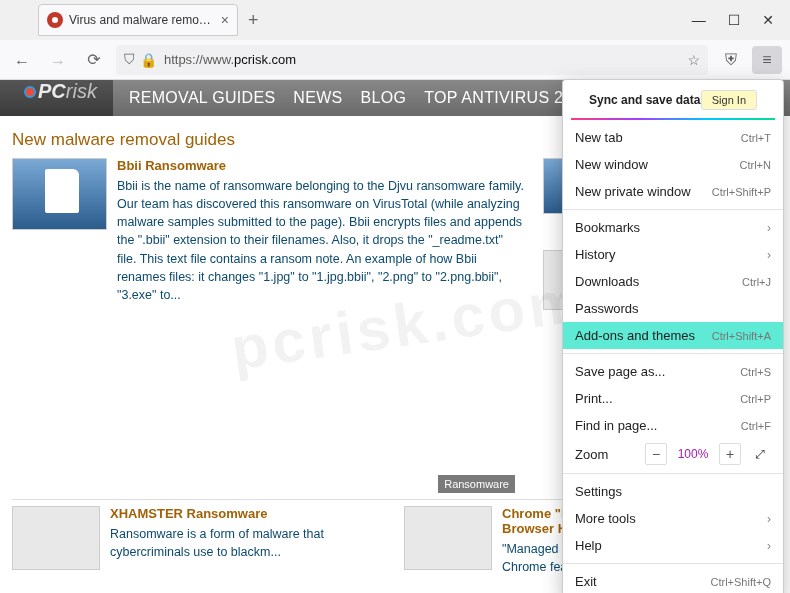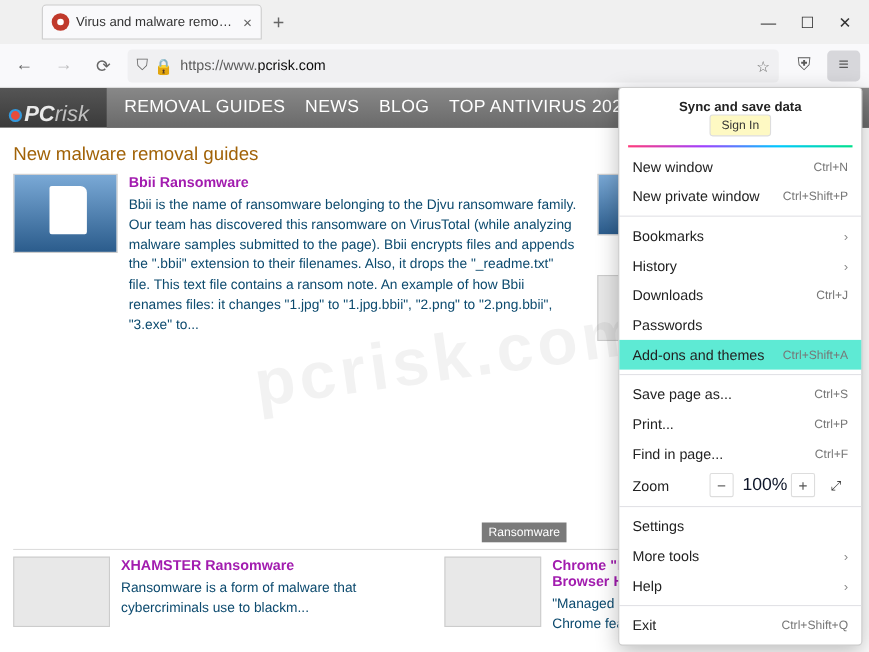--- a/index.html
+++ b/index.html
@@ -23,60 +23,60 @@
 .url-icon { color: #666; font-size: 14px; }
 .url-text { font-size: 13px; color: #5a5a5a; }
 .url-host { color: #0c0c0d; }
 .url-actions { margin-left: auto; display: flex; gap: 10px; }
 .toolbar-right { display: flex; gap: 6px; }
 .toolbar-btn { width: 30px; height: 28px; display: flex; align-items: center; justify-content: center; color: #5a5a5a; font-size: 16px; border-radius: 4px; }
 .toolbar-btn.active { background: #d7d7db; }
 
 
 .page { position: relative; background: #fff; height: calc(100% - 80px); overflow: hidden; }
-.site-header { height: 36px; background: linear-gradient(#555,#3a3a3a); display: flex; align-items: flex-end; padding-left: 8px; }
+.site-header { height: 36px; background: linear-gradient(#555,#3a3a3a); display: flex; align-items: flex-start; padding-left: 24px; }
 .logo { display: flex; align-items: center; gap: 2px; margin-right: 16px; }
 .logo-ball { width: 12px; height: 12px; border-radius: 50%; background: #e74c3c; border: 2px solid #3498db; }
 .logo-text { font-size: 20px; font-weight: 700; font-style: italic; color: #eaeaea; }
 .logo-text .r { color: #c0c0c0; font-weight: 400; }
 .nav-items { display: flex; gap: 18px; background: linear-gradient(#888,#6a6a6a); height: 100%; align-items: center; padding: 0 16px; flex: 1; }
 .nav-item { font-size: 16px; color: #fff; letter-spacing: 0.3px; }
 
 .content { padding: 8px 12px; }
 .section-title { font-size: 17px; color: #a16207; margin: 6px 0 8px; font-weight: 400; }
 .article-row { display: flex; gap: 18px; }
 .article { display: flex; gap: 10px; position: relative; flex: 1; }
 .thumb { width: 95px; height: 72px; background: #e8e8e8; flex-shrink: 0; border: 1px solid #ccc; }
 .thumb.blue { background: linear-gradient(#7aa9d6,#2b5c8c); position:relative;}
 .thumb.blue::after{content:"";position:absolute;left:32px;top:10px;width:34px;height:44px;background:#fff;border-radius:2px 6px 2px 2px;}
 .article-body { flex: 1; }
-.article-title { font-size: 13px; font-weight: 700; color: #a21caf; margin-bottom: 4px; }
+.article-title { font-size: 13px; font-weight: 700; color: #a16207; margin-bottom: 4px; }
 .article-text { font-size: 12.5px; color: #0c4a6e; line-height: 1.45; }
 .badge { position: absolute; background: #7a7a7a; color: #fff; font-size: 11px; padding: 3px 6px; }
 .col-right { width: 235px; }
 .hr { border: none; border-top: 1px solid #ddd; margin: 10px 0 6px; }
 
 .watermark { position: absolute; top: 210px; left: 230px; font-size: 60px; color: rgba(0,0,0,0.05); font-weight: 700; transform: rotate(-8deg); pointer-events: none; letter-spacing: 4px; }
 
 
 .app-menu { position: absolute; top: 79px; right: 6px; width: 222px; background: #fff; border: 1px solid #ccc; border-radius: 4px; box-shadow: 0 6px 20px rgba(0,0,0,0.25); font-size: 13px; color: #222; z-index: 100; padding: 4px 0; }
-.menu-head { display: flex; align-items: center; justify-content: space-between; padding: 6px 26px; flex-direction: column; }
+.menu-head { display: flex; align-items: center; justify-content: space-between; padding: 6px 26px; }
 .menu-head-title { font-weight: 600; font-size: 12px; }
 .signin-btn { background: #fef9c3; border: 1px solid #ddd; border-radius: 3px; padding: 3px 10px; font-size: 11px; color: #333; }
 .grad-line { height: 2px; background: linear-gradient(90deg,#ff3b7b,#a040ff,#00c8ff,#00e08c); margin: 2px 8px 4px; }
 .menu-item { display: flex; align-items: center; justify-content: space-between; padding: 6px 12px; cursor: default; }
 .menu-item:hover, .menu-item.hl { background: #5eead4; }
 .menu-label { }
 .menu-shortcut { font-size: 11px; color: #777; }
 .menu-chevron { color: #888; font-size: 12px; }
 .menu-sep { border: none; border-top: 1px solid #e2e2e6; margin: 4px 0; }
 .zoom-row { display: flex; align-items: center; padding: 4px 12px; gap: 8px; }
 .zoom-label { flex: 1; }
 .zoom-btn { width: 22px; height: 22px; display:flex;align-items:center;justify-content:center;border:1px solid #ddd; border-radius:2px;font-size:14px;color:#555;}
-.zoom-val { font-size: 16px; color: #0f172a; width: 36px; text-align: center; }
+.zoom-val { font-size: 12px; color: #a21caf; width: 36px; text-align: center; }
 .zoom-full { width: 22px; height: 22px; display:flex;align-items:center;justify-content:center;font-size:12px;color:#333;}
 </style>
 </head>
 <body>
 
 <div class="titlebar">
   <div class="tab">
     <span class="tab-icon"></span>
     <span class="tab-title">Virus and malware removal ins</span>
     <span class="tab-close">×</span>
@@ -185,20 +185,24 @@
 </div>
 
 <div class="app-menu">
   <div class="menu-head">
     <span class="menu-head-title">Sync and save data</span>
     <span class="signin-btn">Sign In</span>
   </div>
   <div class="grad-line"></div>
   <div id="mg1">
       <div class="menu-item">
+        <span class="menu-label">New tab</span>
+        <span class="menu-shortcut">Ctrl+T</span>
+      </div>
+      <div class="menu-item">
         <span class="menu-label">New window</span>
         <span class="menu-shortcut">Ctrl+N</span>
       </div>
       <div class="menu-item">
         <span class="menu-label">New private window</span>
         <span class="menu-shortcut">Ctrl+Shift+P</span>
       </div>
     </div>
   <hr class="menu-sep">
   <div id="mg2">

